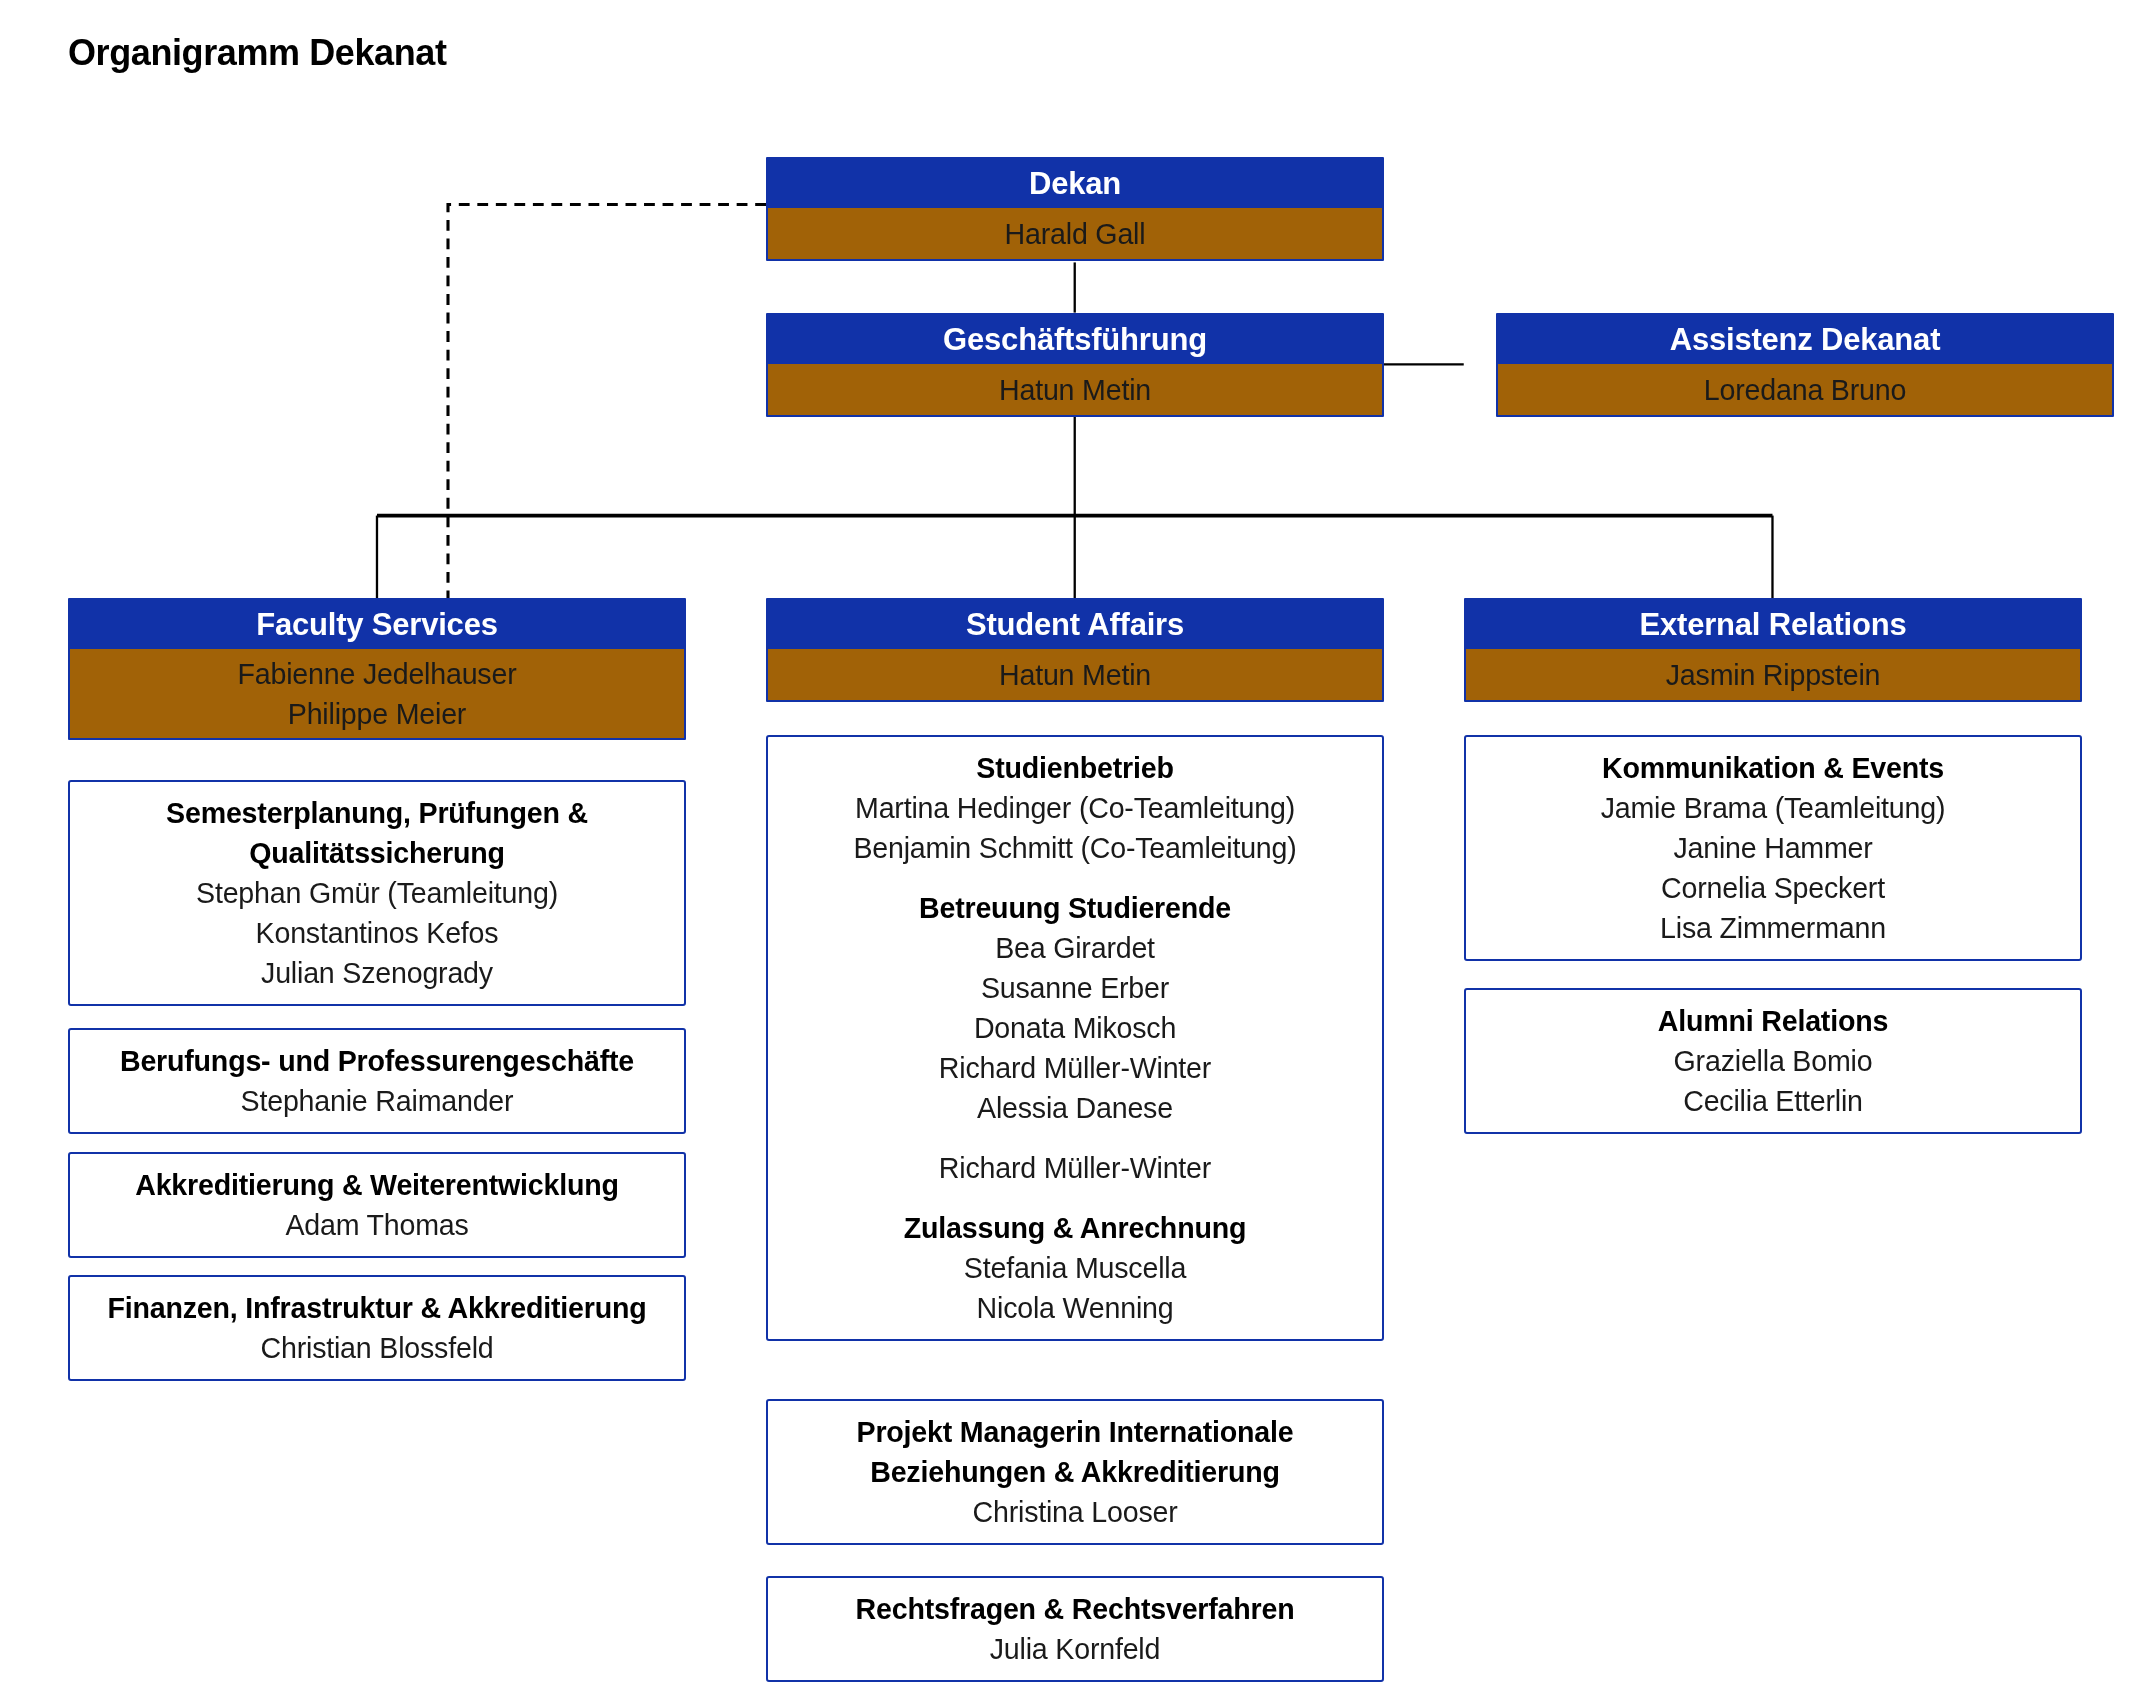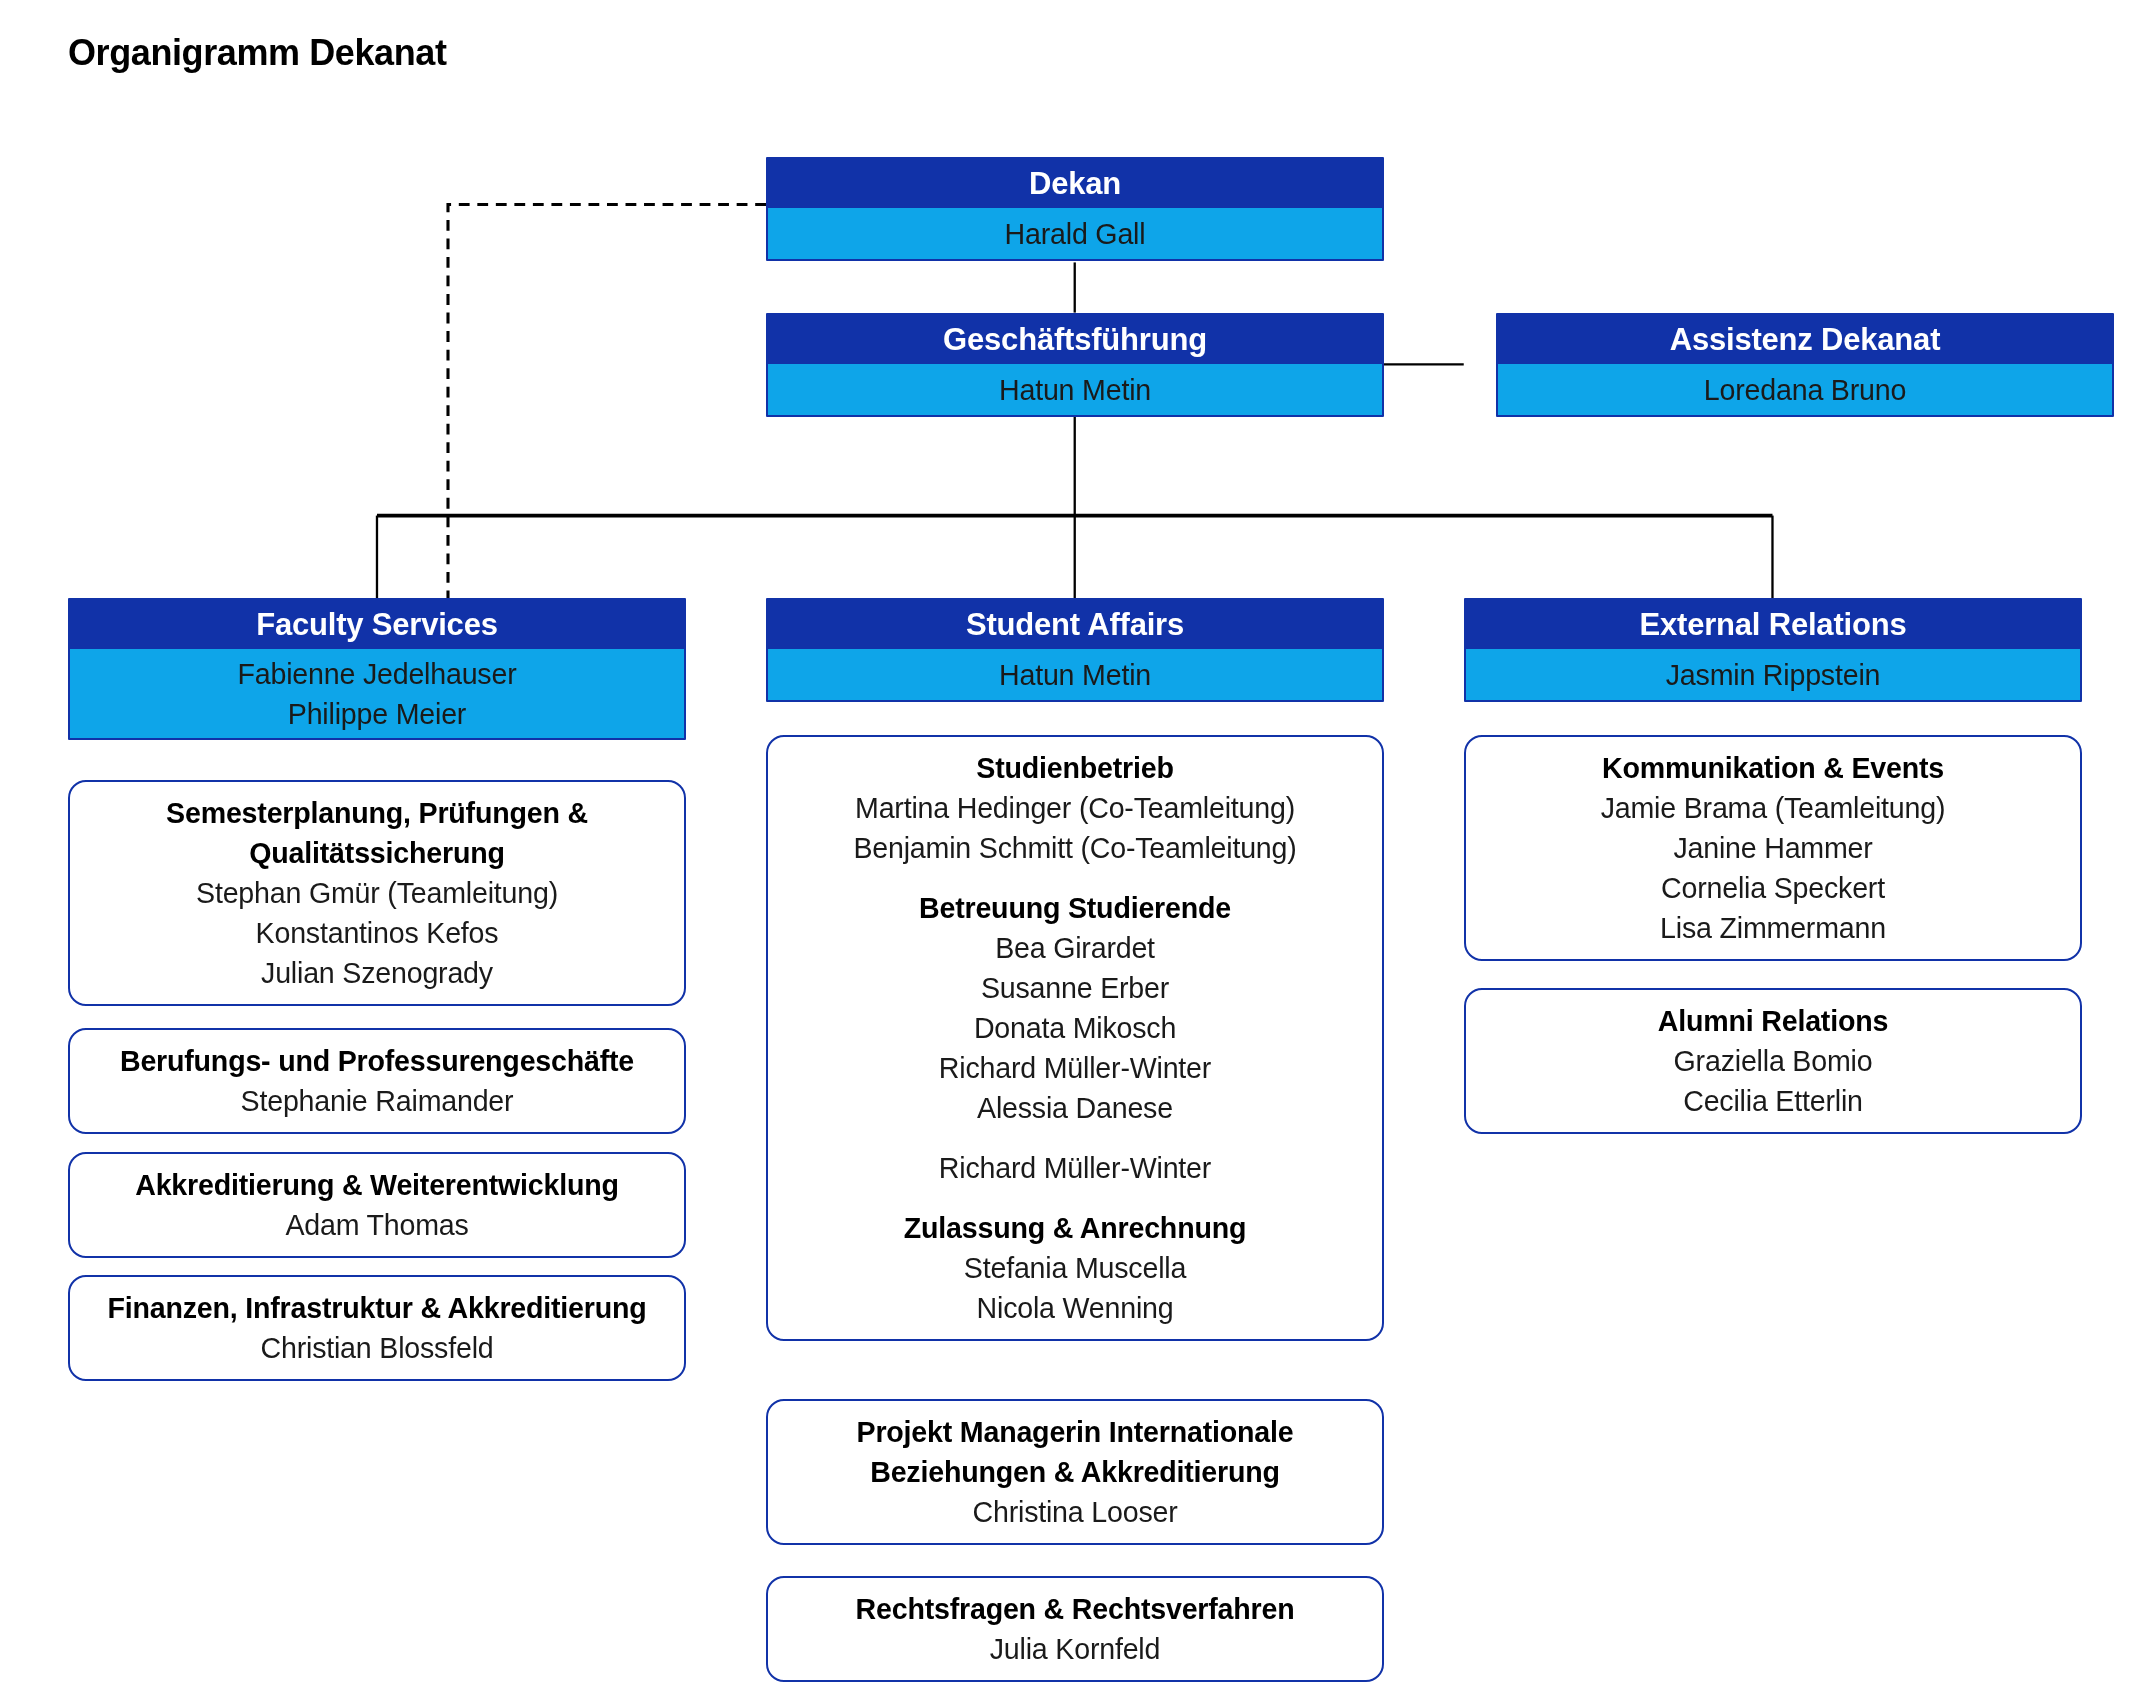--- a/index.html
+++ b/index.html
@@ -52,42 +52,42 @@
     background:var(--blue);
     color:#fff;
     font-size:31px;
     font-weight:700;
     text-align:center;
     height:49px;
     line-height:49px;
     letter-spacing:-0.2px;
   }
   .node-body{
-    background:#0ea5e9;
+    background:#a16207;
     min-height:51px;
     display:flex;
     flex-direction:column;
     justify-content:center;
     align-items:center;
     padding:4.6px 6.2px;
     box-sizing:border-box;
   }
   .member{
     font-size:28.6px;
     line-height:40px;
     color:var(--text);
     letter-spacing:-0.2px;
     text-align:center;
   }
   .subbox{
     position:absolute;
     width:618px;
     box-sizing:border-box;
     border:2.3px solid var(--blue);
-    border-radius:18px;
+    border-radius:3px;
     background:#fff;
     padding:10.8px 9.3px;
     text-align:center;
     z-index:2;
   }
   .section + .section{margin-top:20px;}
   .heading{
     font-size:28.6px;
     line-height:40px;
     font-weight:700;

